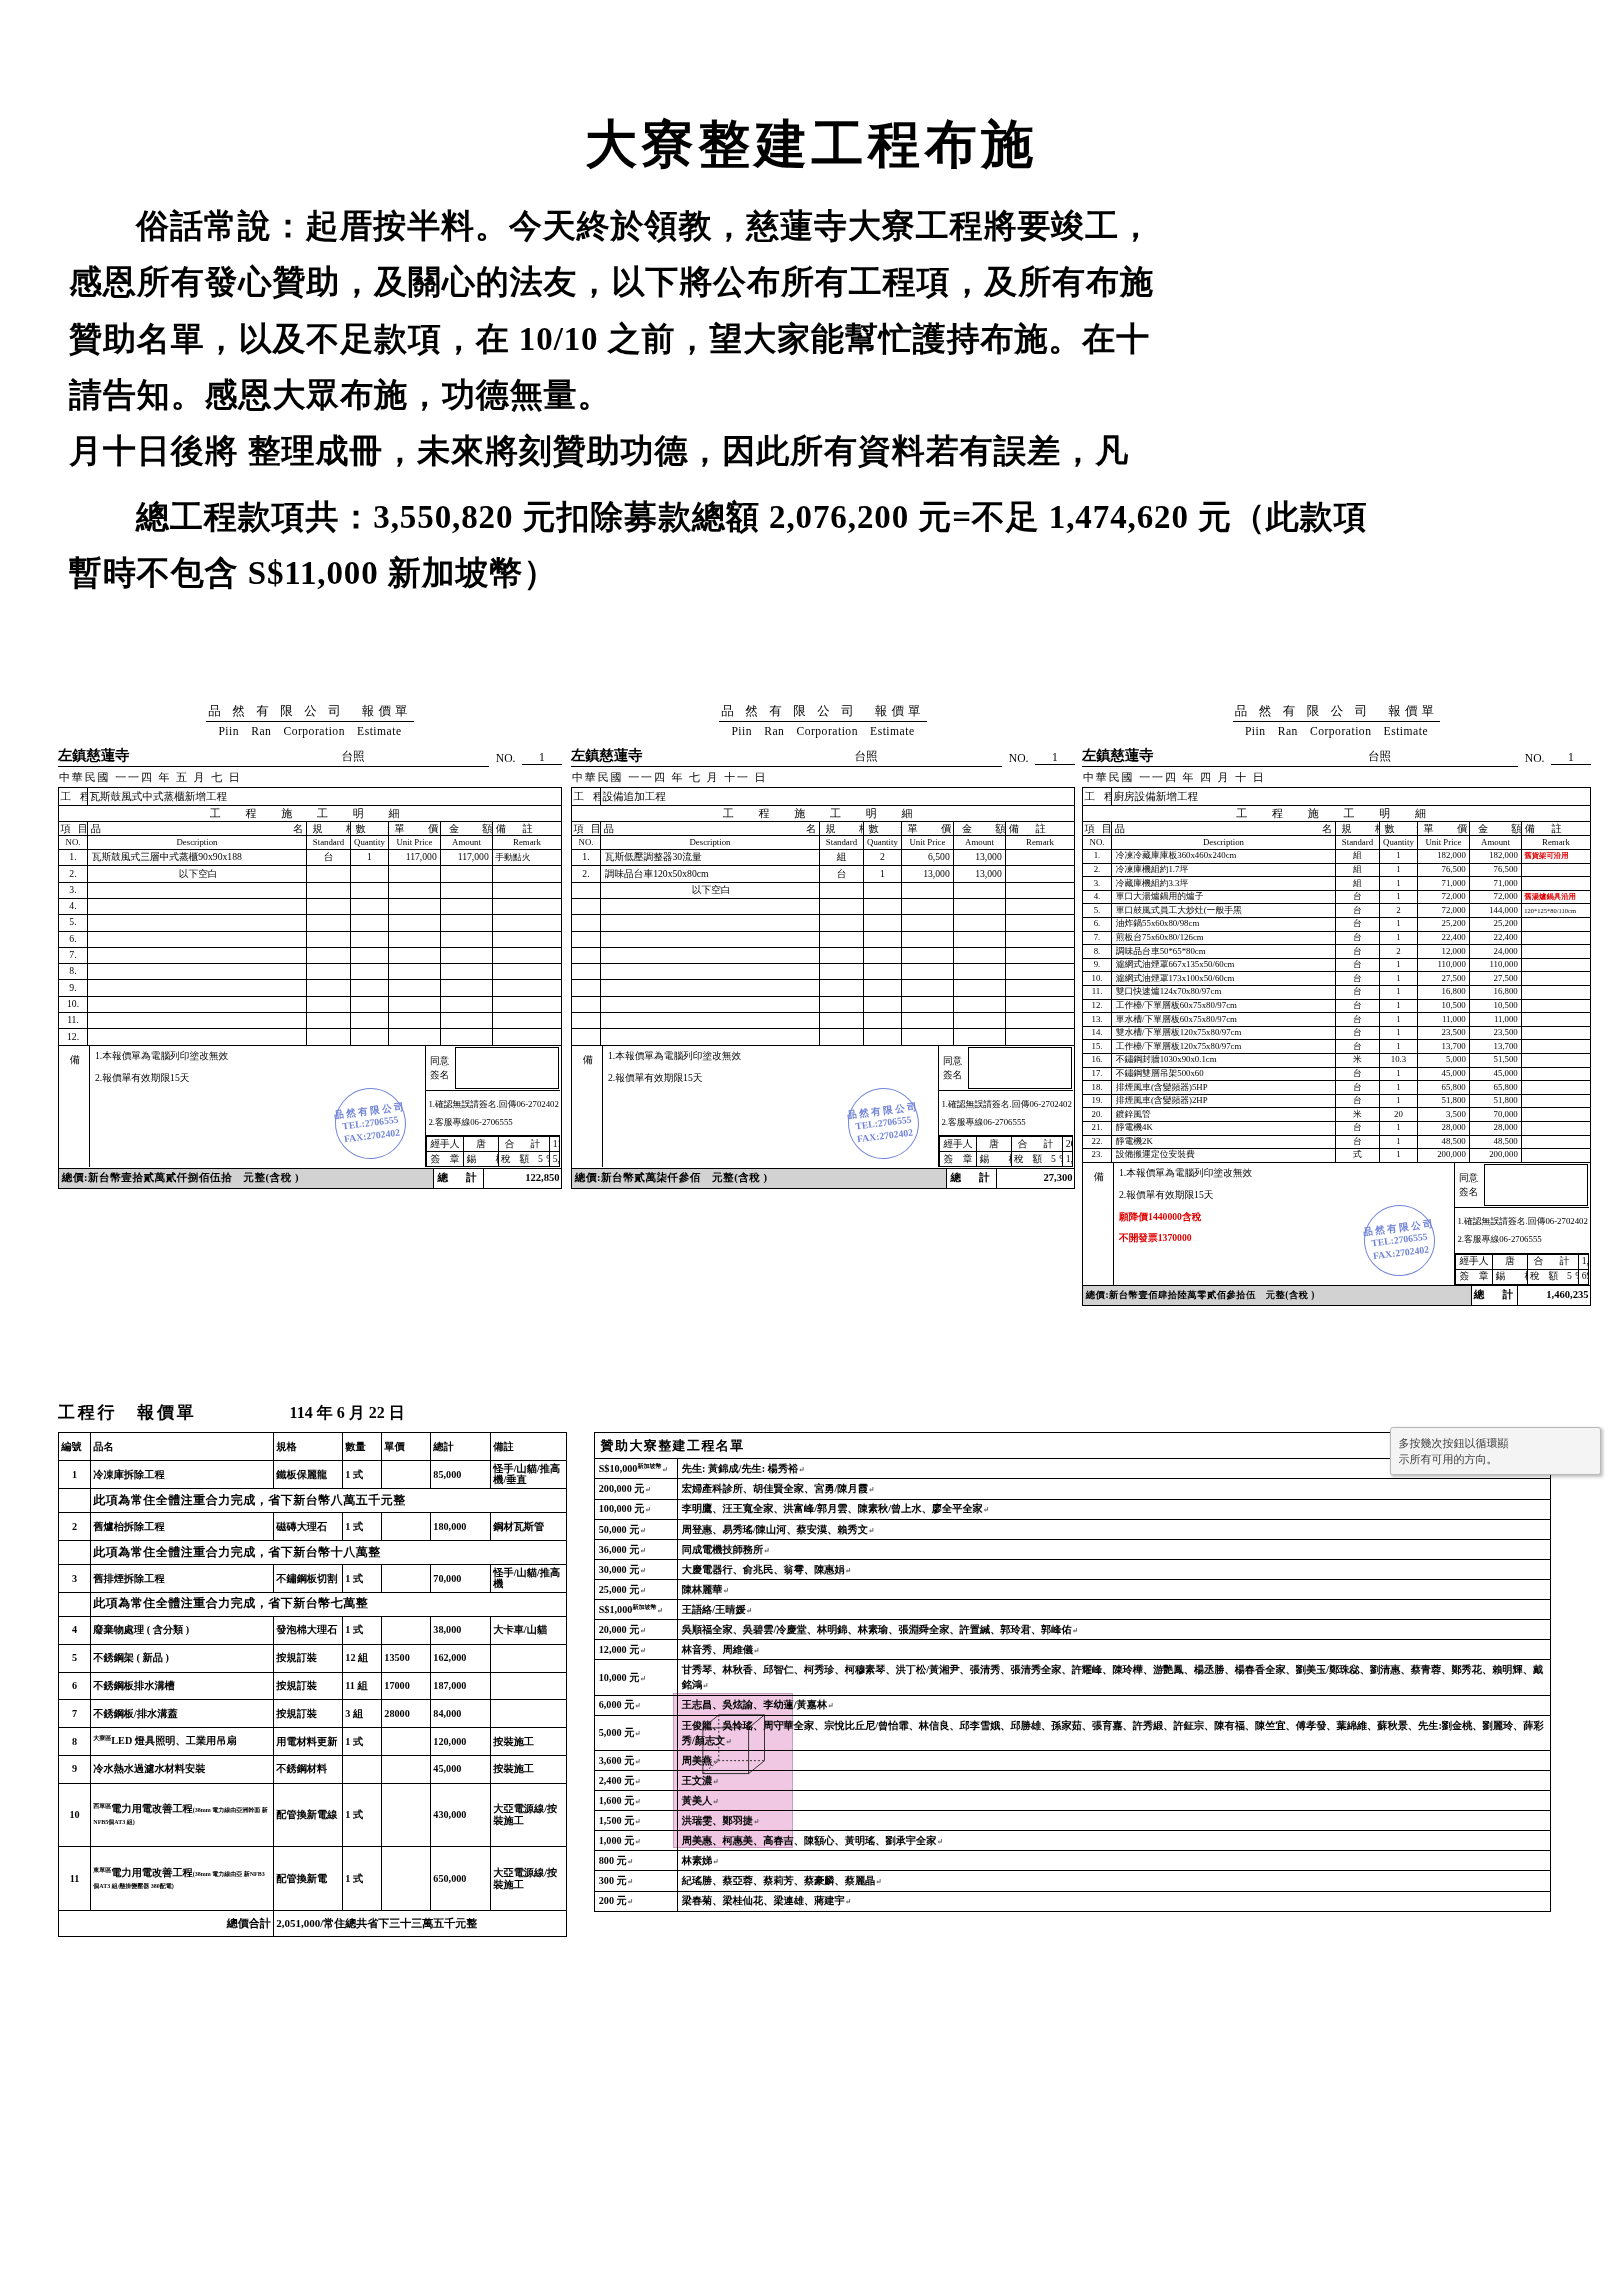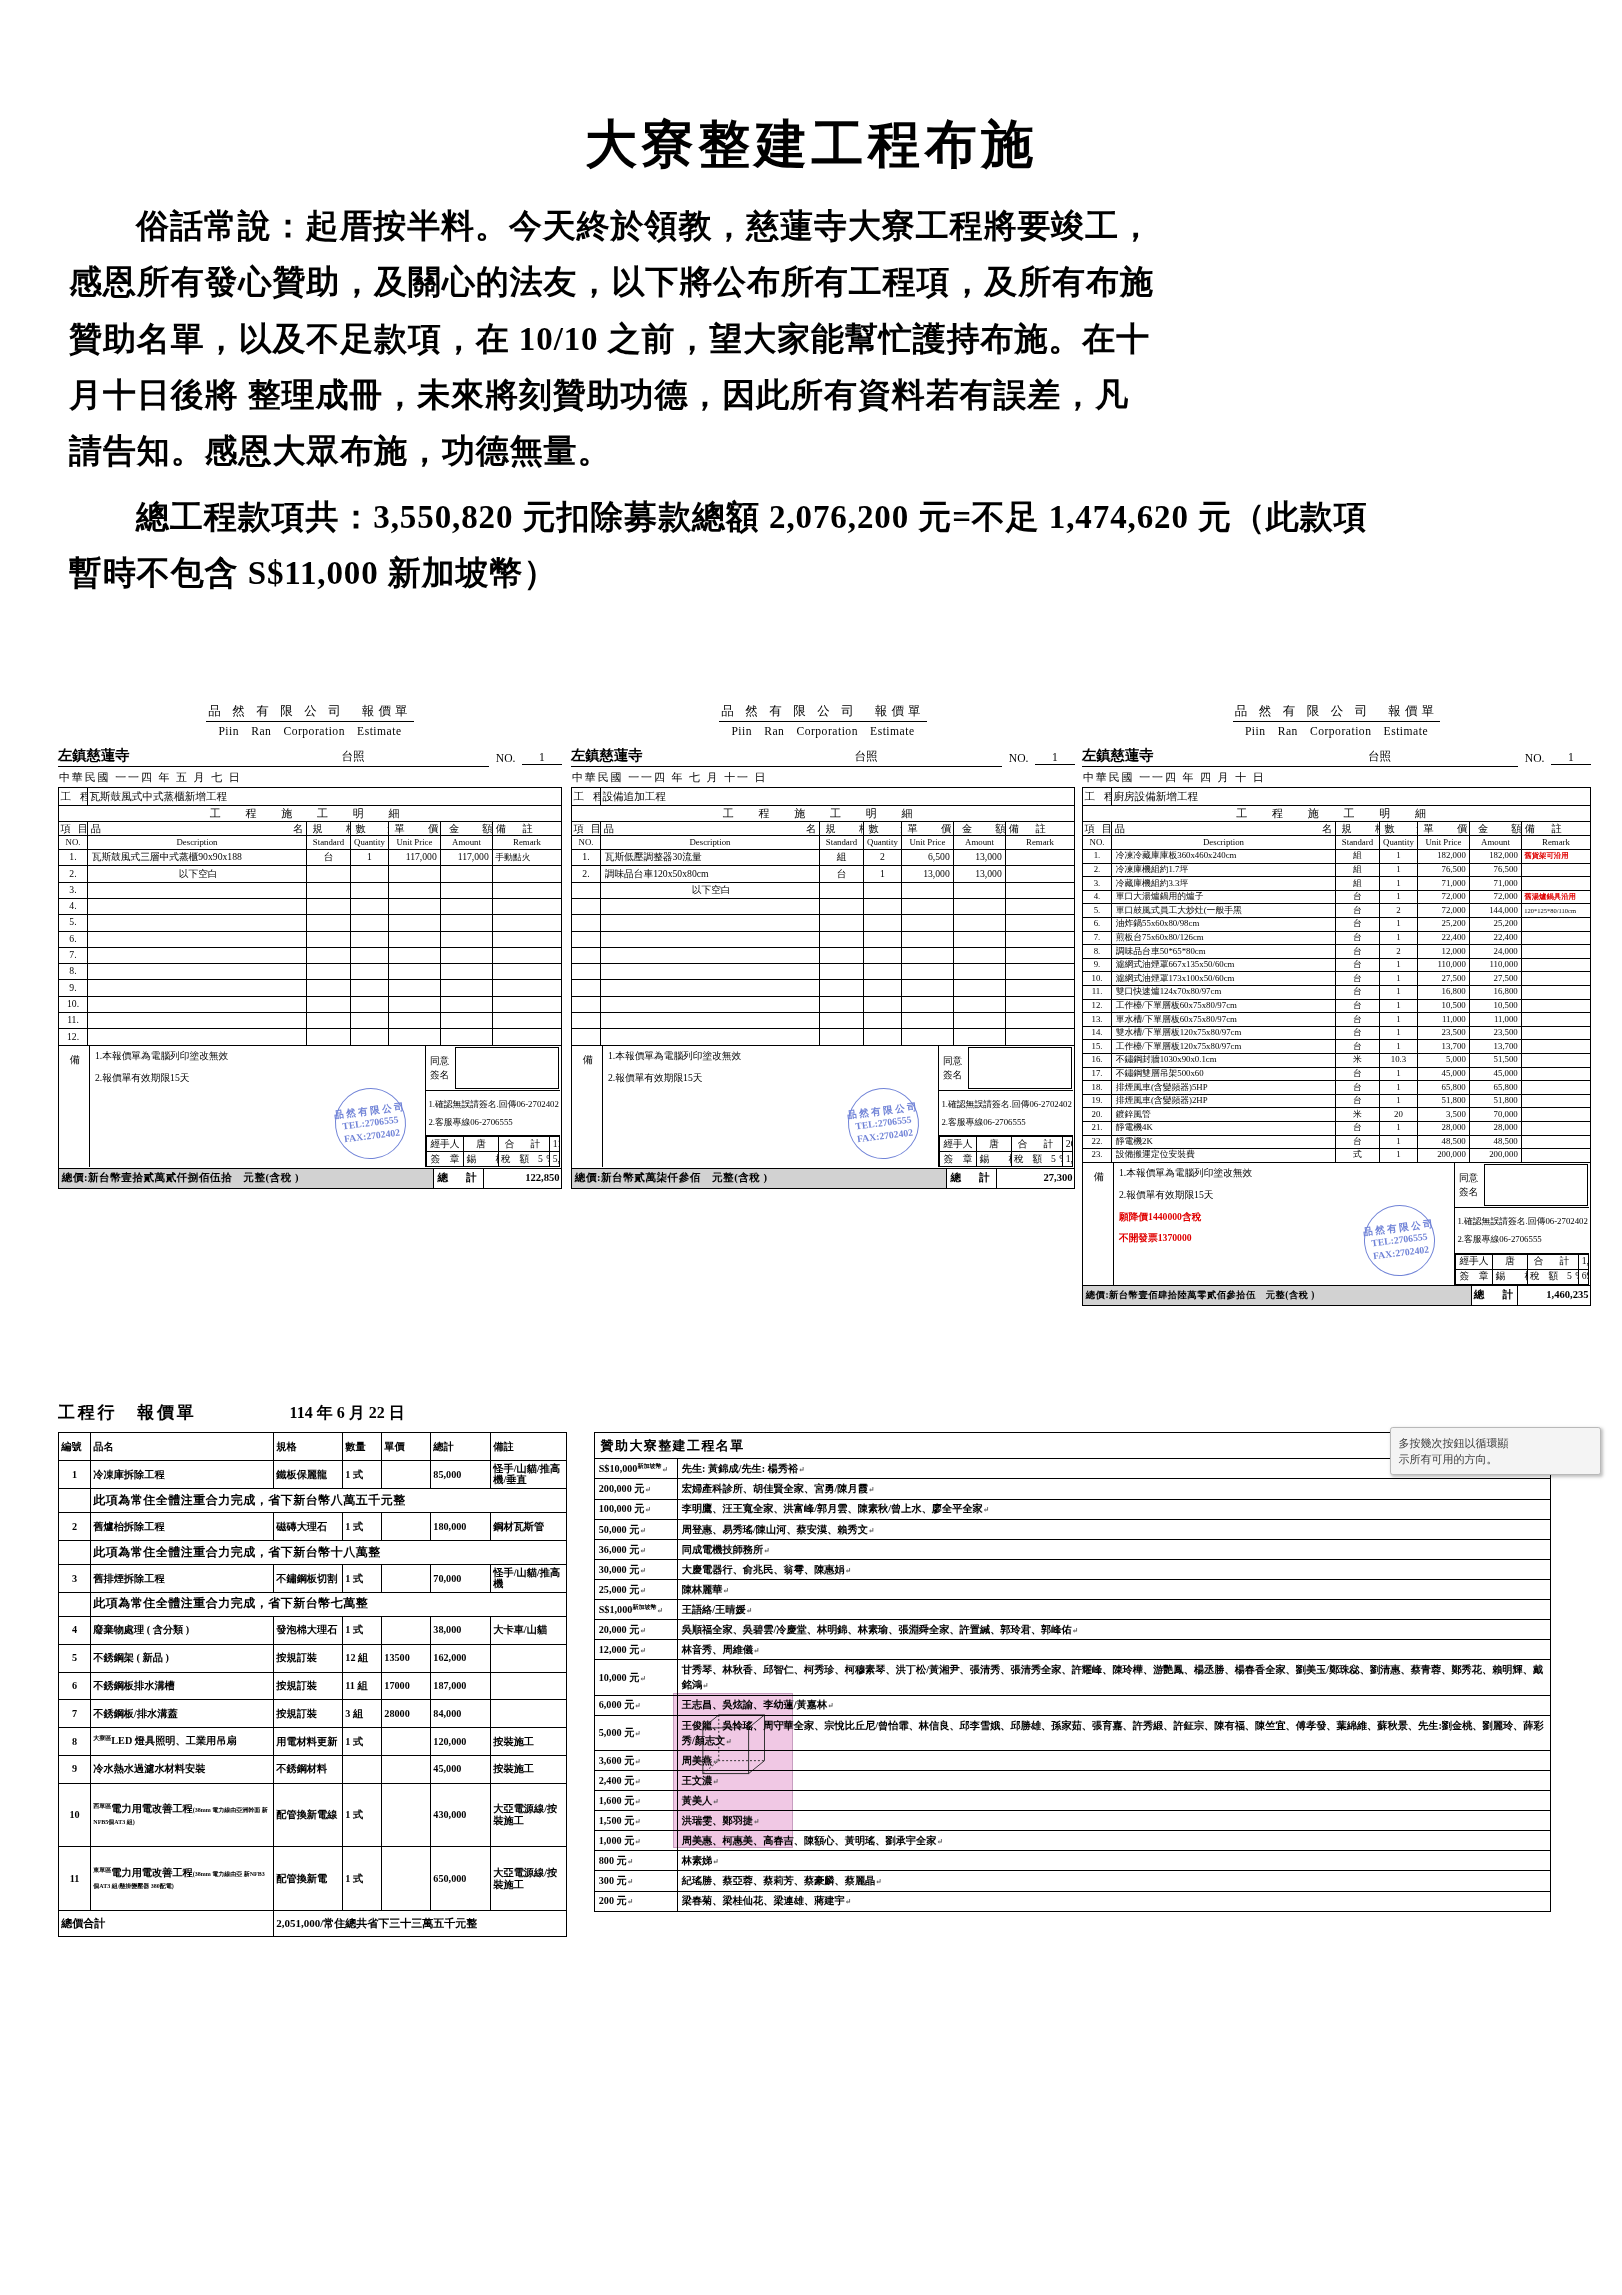--- a/index.html
+++ b/index.html
@@ -170,22 +170,22 @@
 <body>
 
 <div class="page">
 
   <h1 class="doc-title">大寮整建工程布施</h1>
 
   <div class="prose">
     <p class="indent">俗話常說：起厝按半料。今天終於領教，慈蓮寺大寮工程將要竣工，</p>
     <p>感恩所有發心贊助，及關心的法友，以下將公布所有工程項，及所有布施</p>
     <p>贊助名單，以及不足款項，在 10/10 之前，望大家能幫忙護持布施。在十</p>
+    <p>請告知。感恩大眾布施，功德無量。</p>
     <p>月十日後將 整理成冊，未來將刻贊助功德，因此所有資料若有誤差，凡</p>
-    <p>請告知。感恩大眾布施，功德無量。</p>
     <p class="indent" style="margin-top:12px">總工程款項共：3,550,820 元扣除募款總額 2,076,200 元=不足 1,474,620 元（此款項</p>
     <p>暫時不包含 S$11,000 新加坡幣）</p>
   </div>
 
   <div class="forms">
 
     <div class="form" id="form1">
       <div class="fm-brand">
         <span class="cn">品 然 有 限 公 司　報價單</span>
         <span class="en">Piin　Ran　Corporation　Estimate</span>
@@ -1087,21 +1087,21 @@
             <td><span class="sup">東單區</span>電力用電改善工程<span class="sub">(38mm 電力線由亞 新NFB3個AT3 組/懸掛變壓器 380配電)</span></td>
             <td>配管換新電</td>
             <td>1 式</td>
             <td></td>
             <td>650,000</td>
             <td>大亞電源線/按裝施工</td>
           </tr>
         </tbody>
       <tfoot>
         <tr class="sumrow">
-          <td colspan="2" style="text-align:left">總價合計</td>
+          <td colspan="2" style="text-align:right">總價合計</td>
           <td colspan="5">2,051,000/常住總共省下三十三萬五千元整</td>
         </tr>
       </tfoot>
     </table>
   </div>
 
   <div class="donor">
     <div class="donor-title">贊助大寮整建工程名單</div>
     <table class="dl">
       <colgroup>

